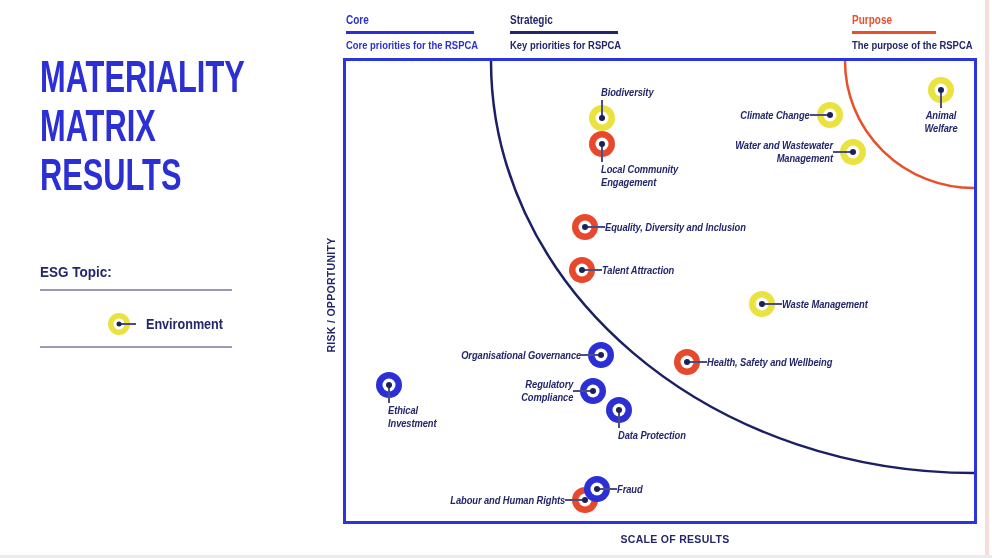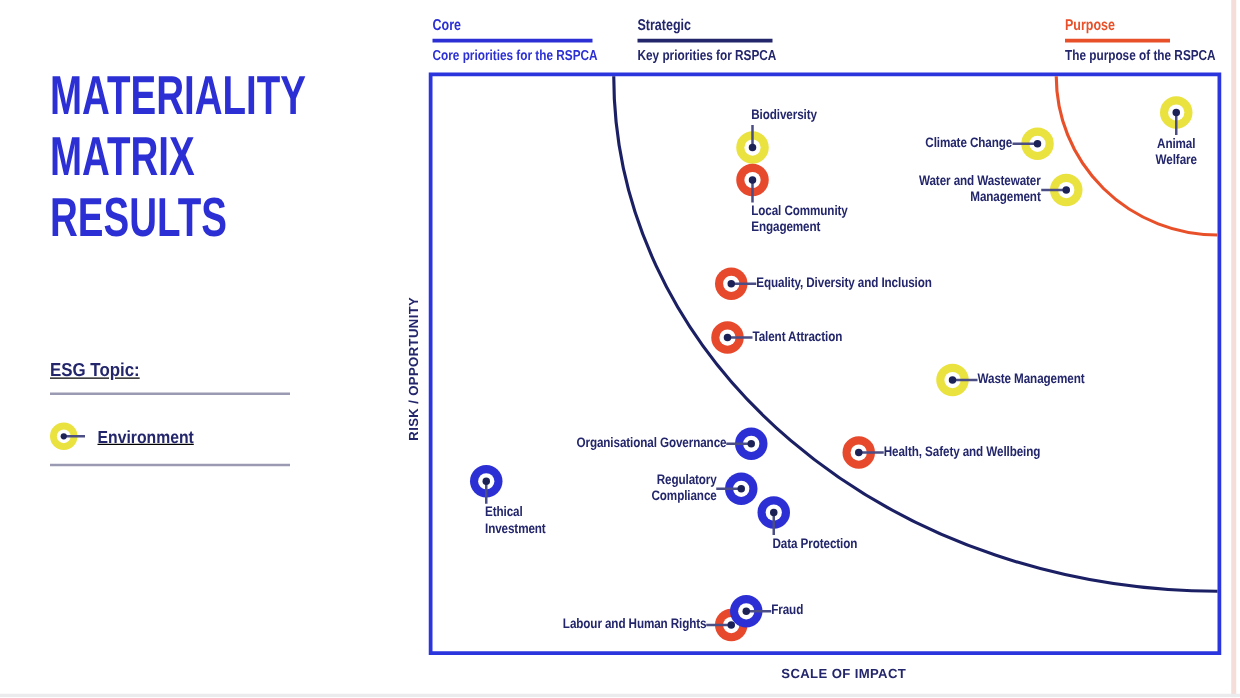--- a/index.html
+++ b/index.html
@@ -6,50 +6,50 @@
   .slide{
     position:relative;width:992px;height:558px;background:#ffffff;overflow:hidden;
     font-family:"Liberation Sans",sans-serif;
   }
   
   .page-title{
     position:absolute;left:40px;top:52px;margin:0;
     font-size:44px;font-weight:bold;line-height:49px;letter-spacing:0px;
     color:#2c30d4;transform:scaleX(0.70);transform-origin:0 0;white-space:pre;
   }
-  .legend{position:absolute;left:40px;top:288px;width:192px;text-decoration:underline;}
+  .legend{position:absolute;left:40px;top:263px;width:192px;}
   .legend-heading{
     font-size:15px;font-weight:bold;color:#23266b;
     transform:scaleX(0.9);transform-origin:0 50%;
   }
   .legend-rule{height:2px;background:#9a9ab2;margin-top:9px;}
   .legend-rule.bottom{margin-top:11px;}
   .legend-item{display:flex;align-items:center;height:22px;margin-top:20px;position:relative;}
-  .legend-item:first-child{margin-top:22px;}
+  .legend-item:first-child{margin-top:22px;justify-content:flex-end;}
   .lg-marker{position:relative;width:22px;height:22px;border-radius:50%;flex:0 0 22px;}
   .lg-hole{position:absolute;left:50%;top:50%;width:11px;height:11px;border-radius:50%;
     background:#fff;transform:translate(-50%,-50%);}
   .lg-stem{position:absolute;left:11px;top:10.25px;width:17px;height:1.5px;background:#4b4d85;}
   .lg-dot{position:absolute;left:50%;top:50%;width:5px;height:5px;border-radius:50%;
     background:#1c2156;transform:translate(-50%,-50%);}
   .legend-label{
     margin-left:16px;font-size:14px;font-weight:600;color:#23266b;
     transform:scaleX(0.9);transform-origin:0 50%;white-space:nowrap;
   }
   
   .hdr{position:absolute;top:13px;}
   .hdr0{left:346px}.hdr1{left:510px}.hdr2{left:852px}
   .hdr-title{font-size:12.5px;font-weight:bold;transform:scaleX(0.80);transform-origin:0 50%;white-space:nowrap;}
   .hdr-rule{height:2.5px;margin-top:4px;}
   .hdr0 .hdr-rule{width:128px}.hdr1 .hdr-rule{width:108px}.hdr2 .hdr-rule{width:84px}
   .hdr-sub{font-size:11.5px;font-weight:bold;margin-top:5px;transform:scaleX(0.82);transform-origin:0 50%;white-space:nowrap;}
   
   .chart{
     position:absolute;left:346px;top:61px;width:628px;height:460px;
-    border:3px solid #2a35de;box-sizing:content-box;margin-left:-3px;margin-top:-3px;
+    border:3px solid #2a35de;box-sizing:content-box;margin-left:-3px;margin-top:-3px;font-style:italic;
   }
   .chart svg{position:absolute;left:0;top:0;width:628px;height:460px;overflow:visible;}
   .axis-label{
     position:absolute;font-size:10.5px;font-weight:bold;color:#23266b;
     letter-spacing:0.3px;white-space:nowrap;
   }
   .y-axis{left:331px;top:295px;transform:translate(-50%,-50%) rotate(-90deg);}
   .x-axis{left:675px;top:539px;transform:translate(-50%,-50%);}
   
   .pt-ring{position:absolute;width:26px;height:26px;border-radius:50%;transform:translate(-50%,-50%);}
@@ -208,17 +208,17 @@
         <div class="pt-label" style="right: 409px; top: 439px; text-align: right; transform: translateY(-50%) scaleX(0.85); transform-origin: 100% 50%;">Labour and Human Rights</div>
         <div class="pt-ring" style="left: 251px; top: 428px; background: rgb(44, 48, 212);">
           <div class="pt-hole" style="left: 50%; top: 50%;"></div>
         </div>
         <div class="pt-stem" style="left: 251px; top: 427.25px; width: 20px; height: 1.5px;"></div>
         <div class="pt-dot" style="left: 251px; top: 428px;"></div>
         <div class="pt-label" style="left: 271px; top: 428px; transform: translateY(-50%) scaleX(0.85); transform-origin: 0px 50%;">Fraud</div>
       </div>
   </div>
 
-  <div class="axis-label x-axis">SCALE OF IMPACT</div>
+  <div class="axis-label x-axis">SCALE OF RESULTS</div>
 
   <div class="edge-right"></div>
   <div class="edge-bottom"></div>
 </div>
 
 </body></html>

